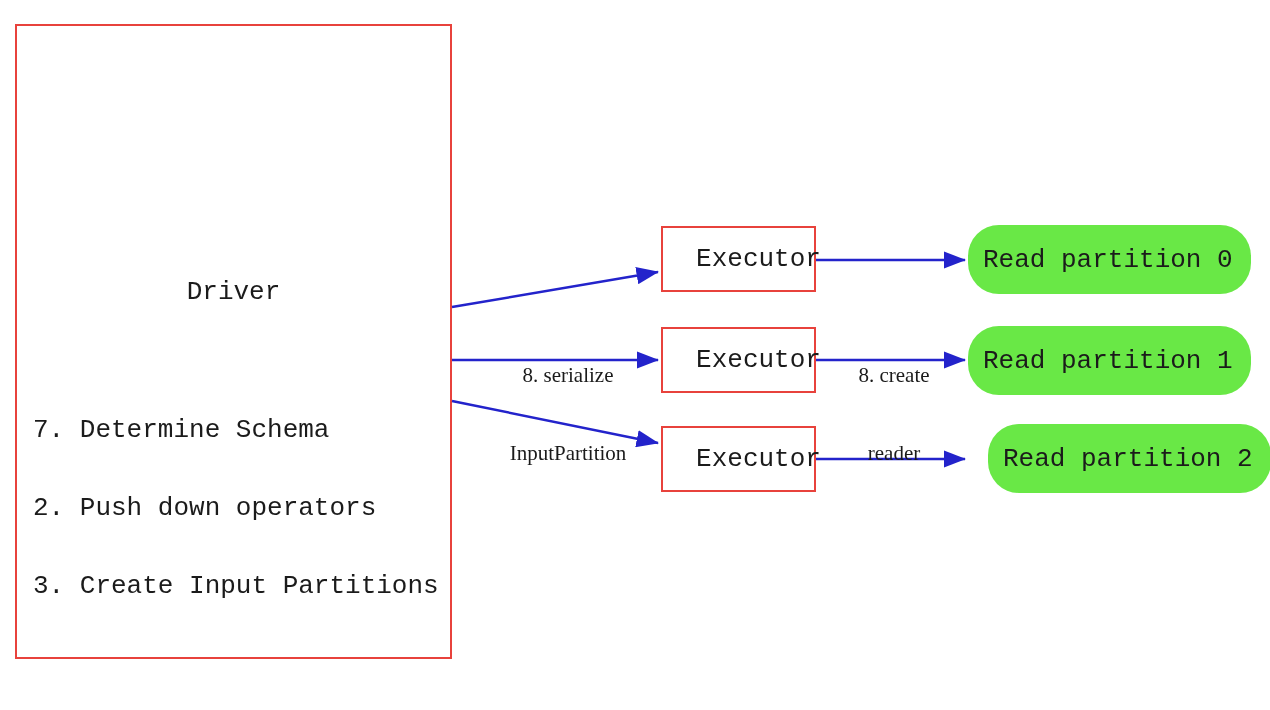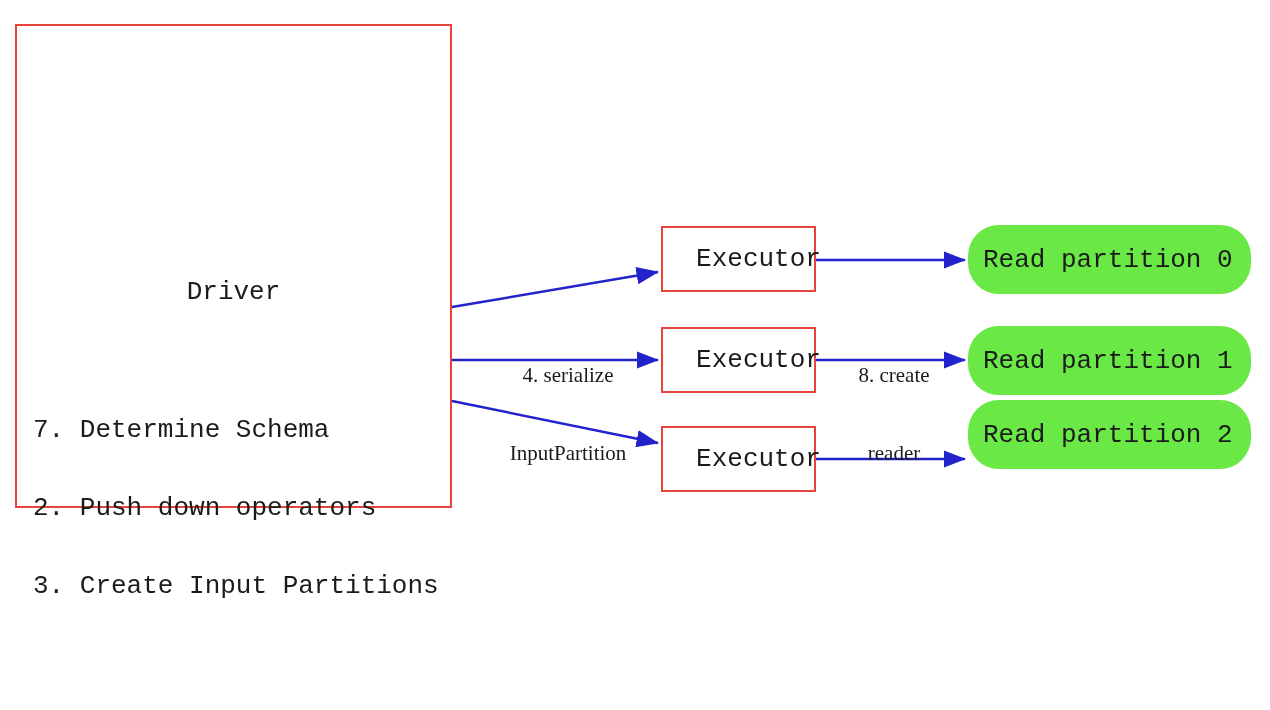--- a/index.html
+++ b/index.html
@@ -17,21 +17,21 @@
     height: 710px;
     background: var(--bg);
     overflow: hidden;
     font-family: "Liberation Mono", "DejaVu Sans Mono", monospace;
     color: var(--text);
   }
   
   .driver-box {
     position: absolute;
     left: 15px; top: 24px;
-    width: 437px; height: 484px;
+    width: 437px; height: 635px;
     border: 2px solid var(--red);
     background: var(--bg);
   }
   .driver-title {
     position: absolute;
     left: 0; top: 253px;
     width: 100%;
     text-align: center;
     font-size: 26px;
     line-height: 26px;
@@ -69,21 +69,21 @@
     background: var(--green);
     display: flex;
     align-items: center;
     padding-left: 15px;
     font-size: 26px;
     white-space: pre;
     border-radius: 31px;
   }
   .partition-0 { top: 225px; }
   .partition-1 { top: 326px; text-align: right; }
-  .partition-2 { top: 400px; }
+  .partition-2 { top: 424px; margin-left: 20px; }
   
   .arrows-layer {
     position: absolute;
     left: 0; top: 0;
     width: 1270px; height: 710px;
     pointer-events: none;
   }
   .arrow-line {
     stroke: var(--blue);
     stroke-width: 2.5;
@@ -145,21 +145,21 @@
     </defs>
     <line class="arrow-line" x1="452" y1="307" x2="658" y2="272" marker-end="url(#ah)"></line>
     <line class="arrow-line" x1="452" y1="360" x2="658" y2="360" marker-end="url(#ah)"></line>
     <line class="arrow-line" x1="452" y1="401" x2="658" y2="443" marker-end="url(#ah)"></line>
     <line class="arrow-line" x1="816" y1="260" x2="965" y2="260" marker-end="url(#ah)"></line>
     <line class="arrow-line" x1="816" y1="360" x2="965" y2="360" marker-end="url(#ah)"></line>
     <line class="arrow-line" x1="816" y1="459" x2="965" y2="459" marker-end="url(#ah)"></line>
   </svg>
 
   <div class="edge-label edge-label-serialize">
-    <div>4. serialize</div>
+    <div>8. serialize</div>
     <div>InputPartition</div>
   </div>
   <div class="edge-label edge-label-reader">
     <div>8. create</div>
     <div>reader</div>
   </div>
 
 </div>
 
 </body></html>

